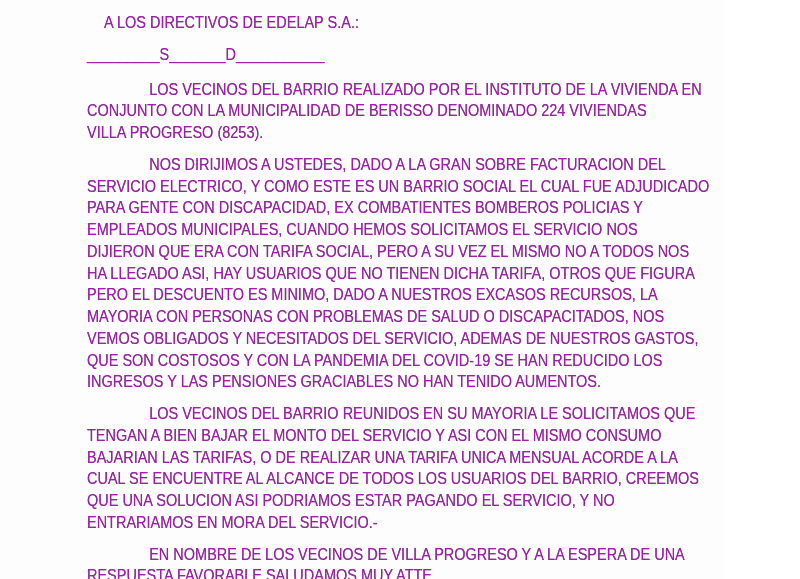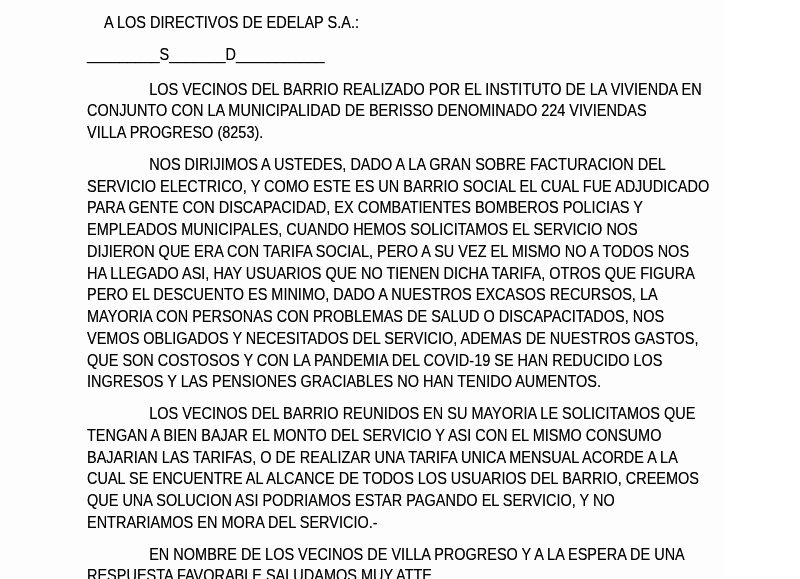--- a/index.html
+++ b/index.html
@@ -7,21 +7,21 @@
     padding: 0;
     background: #ffffff;
   }
   .page {
     position: relative;
     width: 724px;
     height: 579px;
     background: #fdfdfd;
     overflow: hidden;
     font-family: "Liberation Sans", sans-serif;
-    color: #000000;
+    color: #a21caf;
   }
   
   .text-column {
     position: absolute;
     left: 87px;
     top: 12px;
     width: 724px;
     transform: scaleX(0.852);
     transform-origin: 0 0;
     font-size: 17px;

